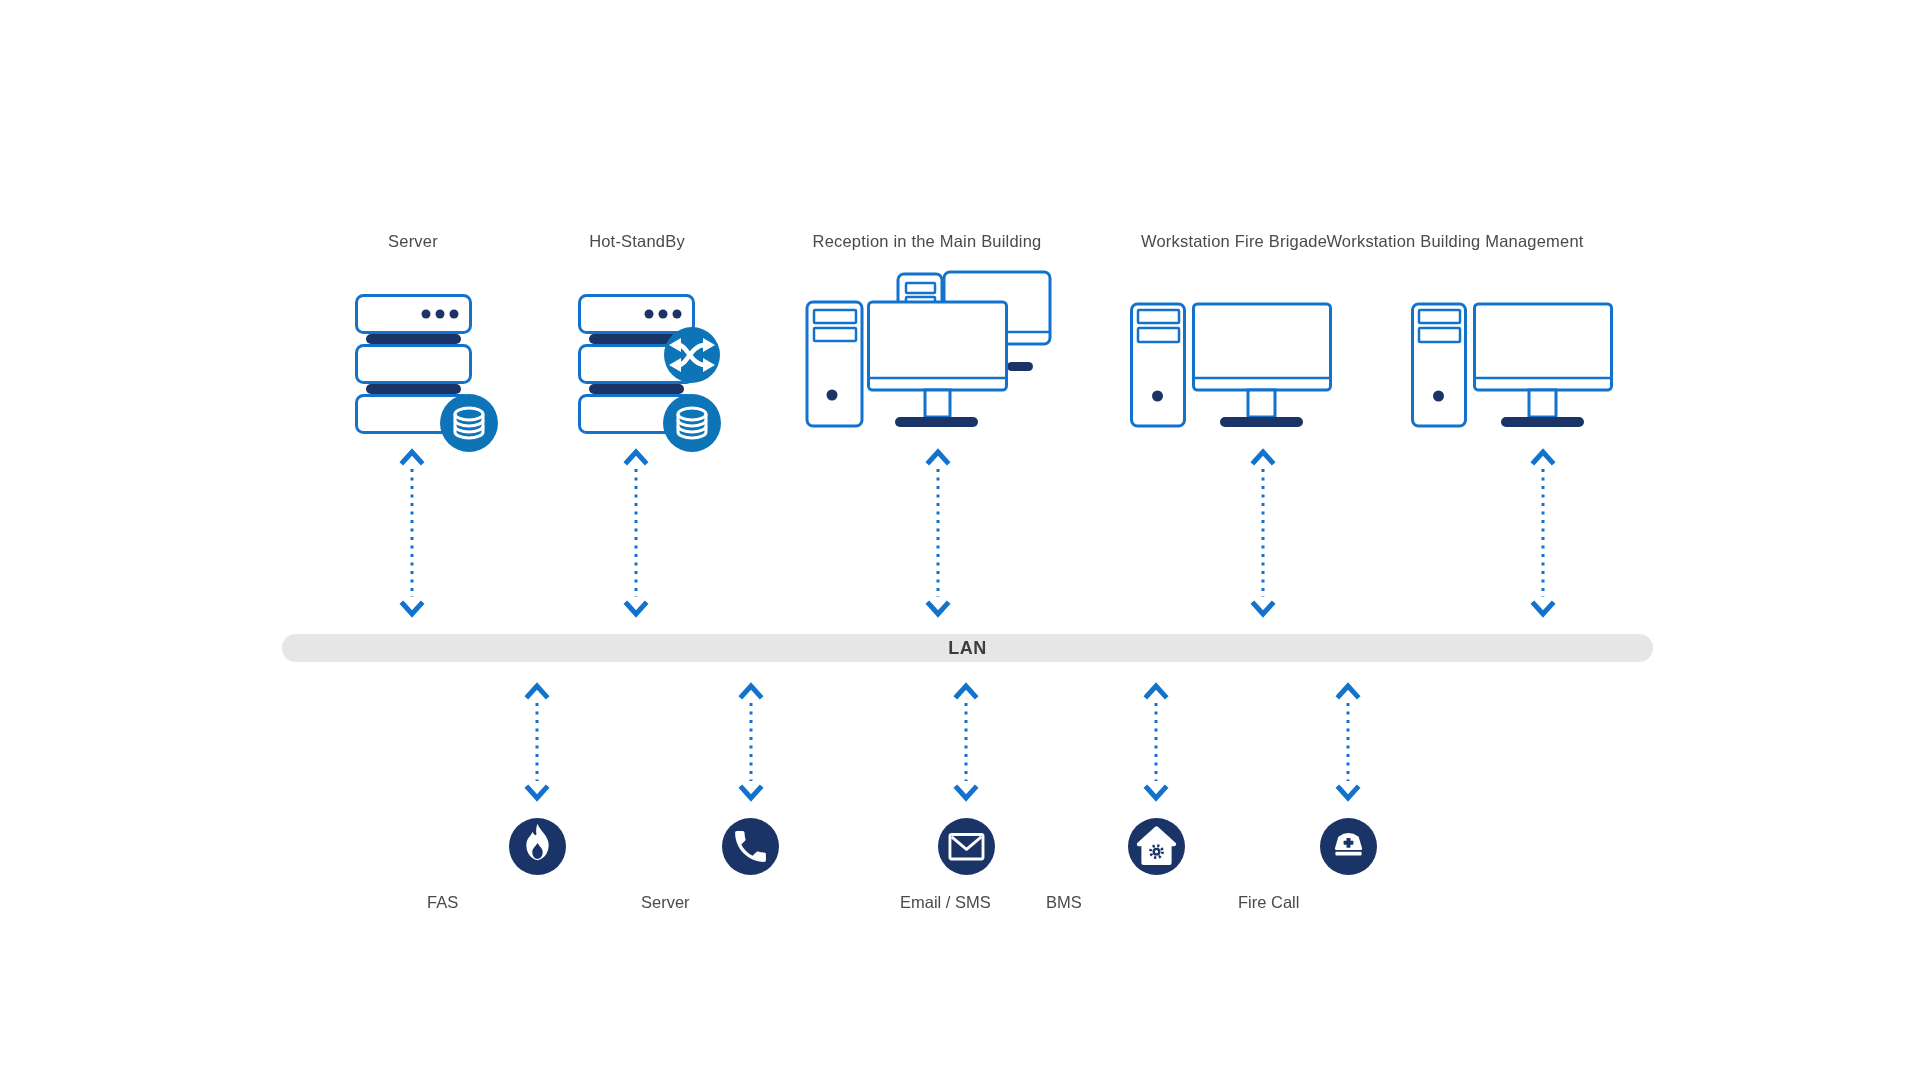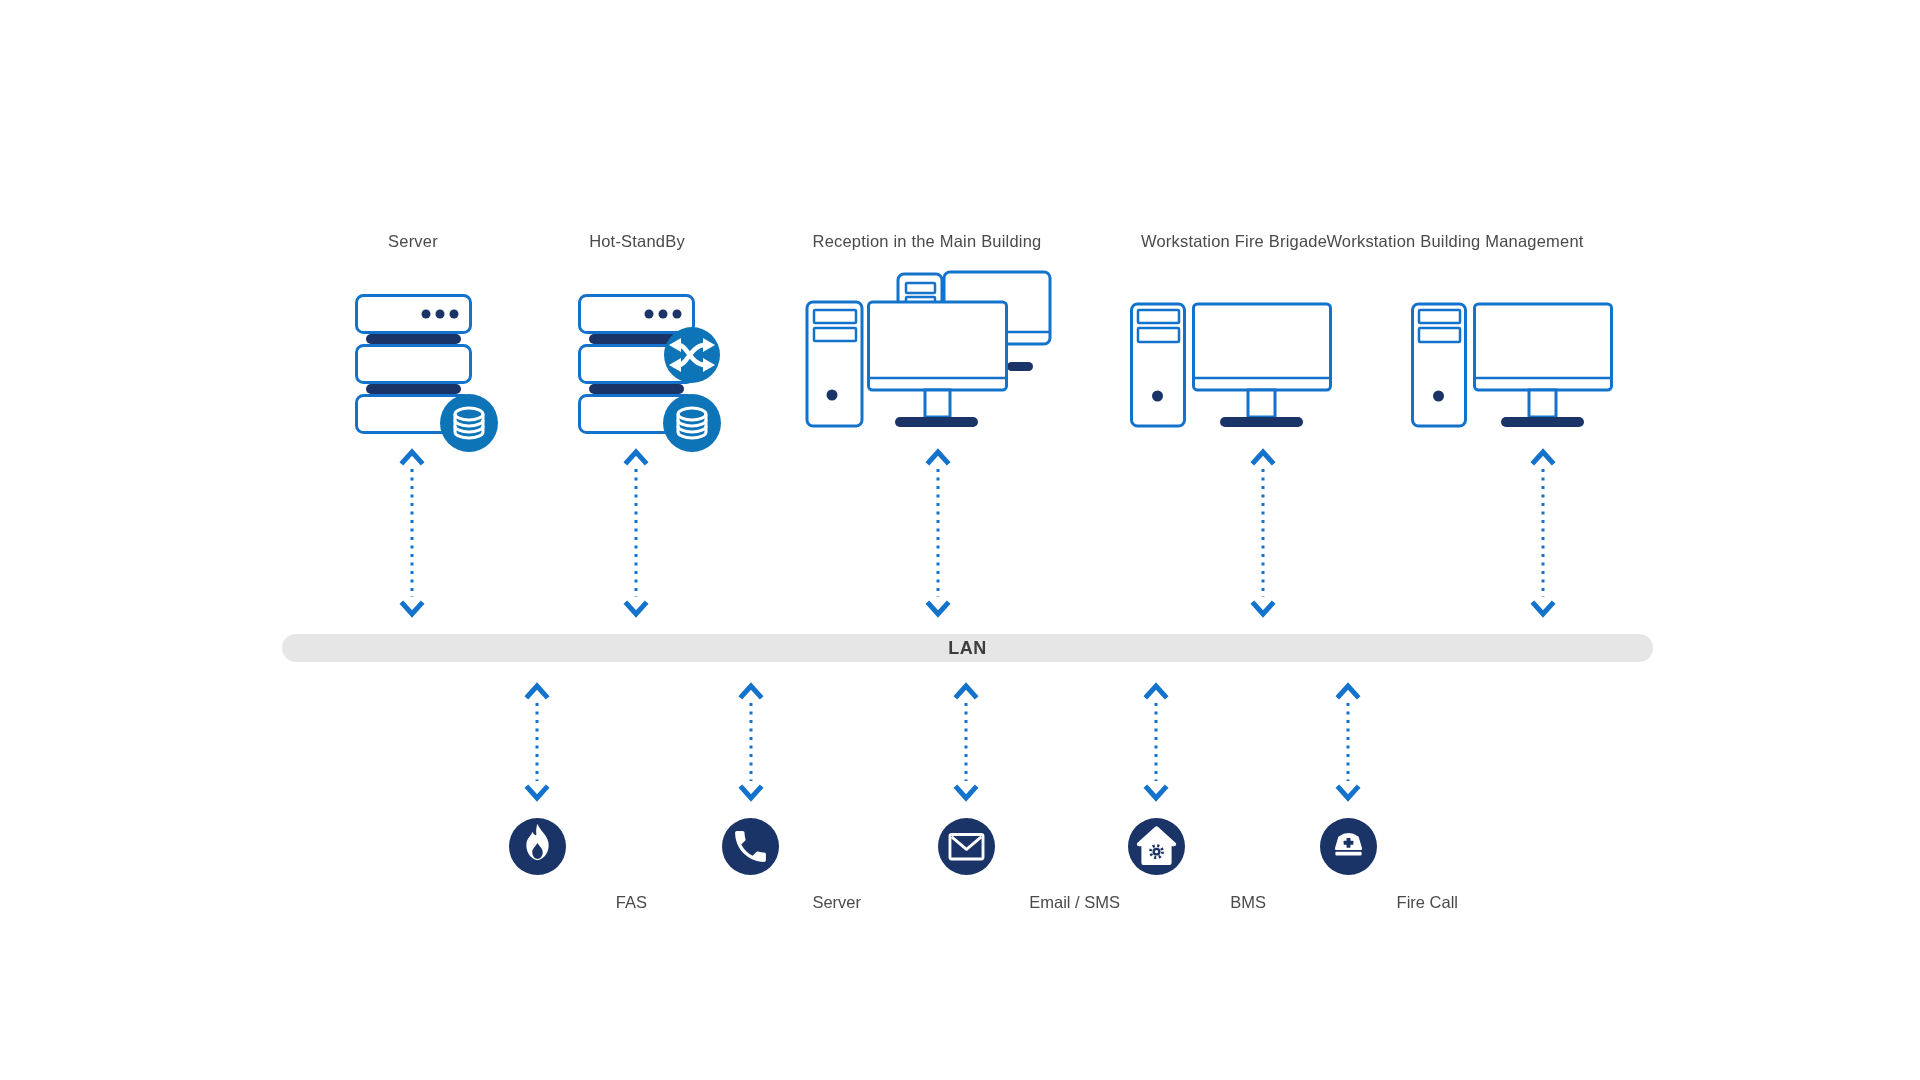--- a/index.html
+++ b/index.html
@@ -10,21 +10,21 @@
     --lan-bar-bg:#e6e6e6;
     --lan-text:#3d3d3d;
     --background:#ffffff;
   }
   *{margin:0;padding:0;box-sizing:border-box;}
   html,body{width:1920px;height:1080px;background:var(--background);overflow:hidden;
     font-family:"Liberation Sans","DejaVu Sans",sans-serif;}
   #canvas{position:relative;width:1664px;height:1080px;background:var(--background);}
   .node-title{position:absolute;width:400px;text-align:center;font-size:16.5px;
     color:var(--label-gray);letter-spacing:.2px;}
-  .bottom-label{position:absolute;width:220px;text-align:right;font-size:16.5px;
+  .bottom-label{position:absolute;width:220px;text-align:left;font-size:16.5px;
     color:var(--label-gray);}
   .abs{position:absolute;}
   .lan-bar{position:absolute;left:282px;top:634px;width:1371px;height:28px;
     background:var(--lan-bar-bg);border-radius:14px;display:flex;
     align-items:center;justify-content:center;}
   .lan-bar span{font-size:18px;font-weight:bold;color:var(--lan-text);letter-spacing:.5px;}
   .circle-node{position:absolute;width:57px;height:57px;border-radius:50%;
     background:var(--navy);display:flex;align-items:center;justify-content:center;}
   
   .sb{stroke:var(--outline-blue);stroke-width:3;fill:#fff;}

